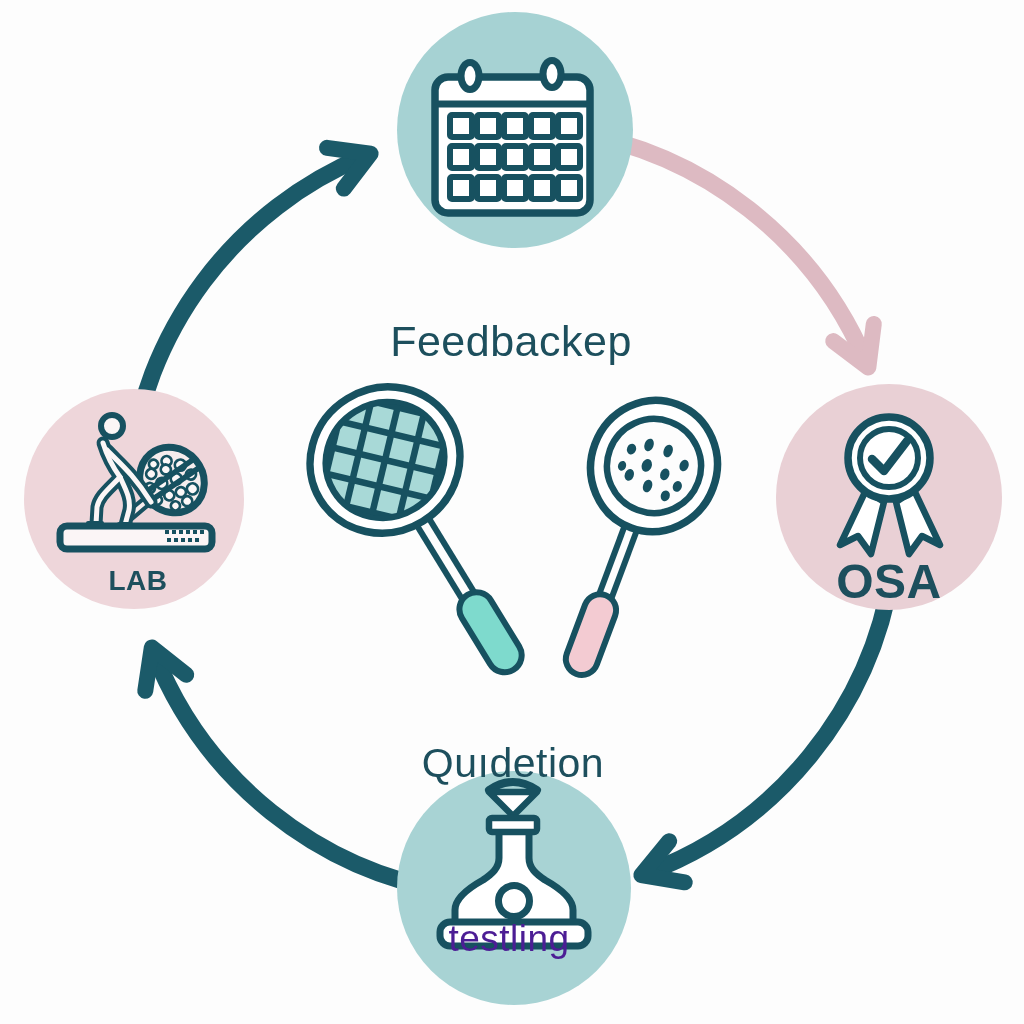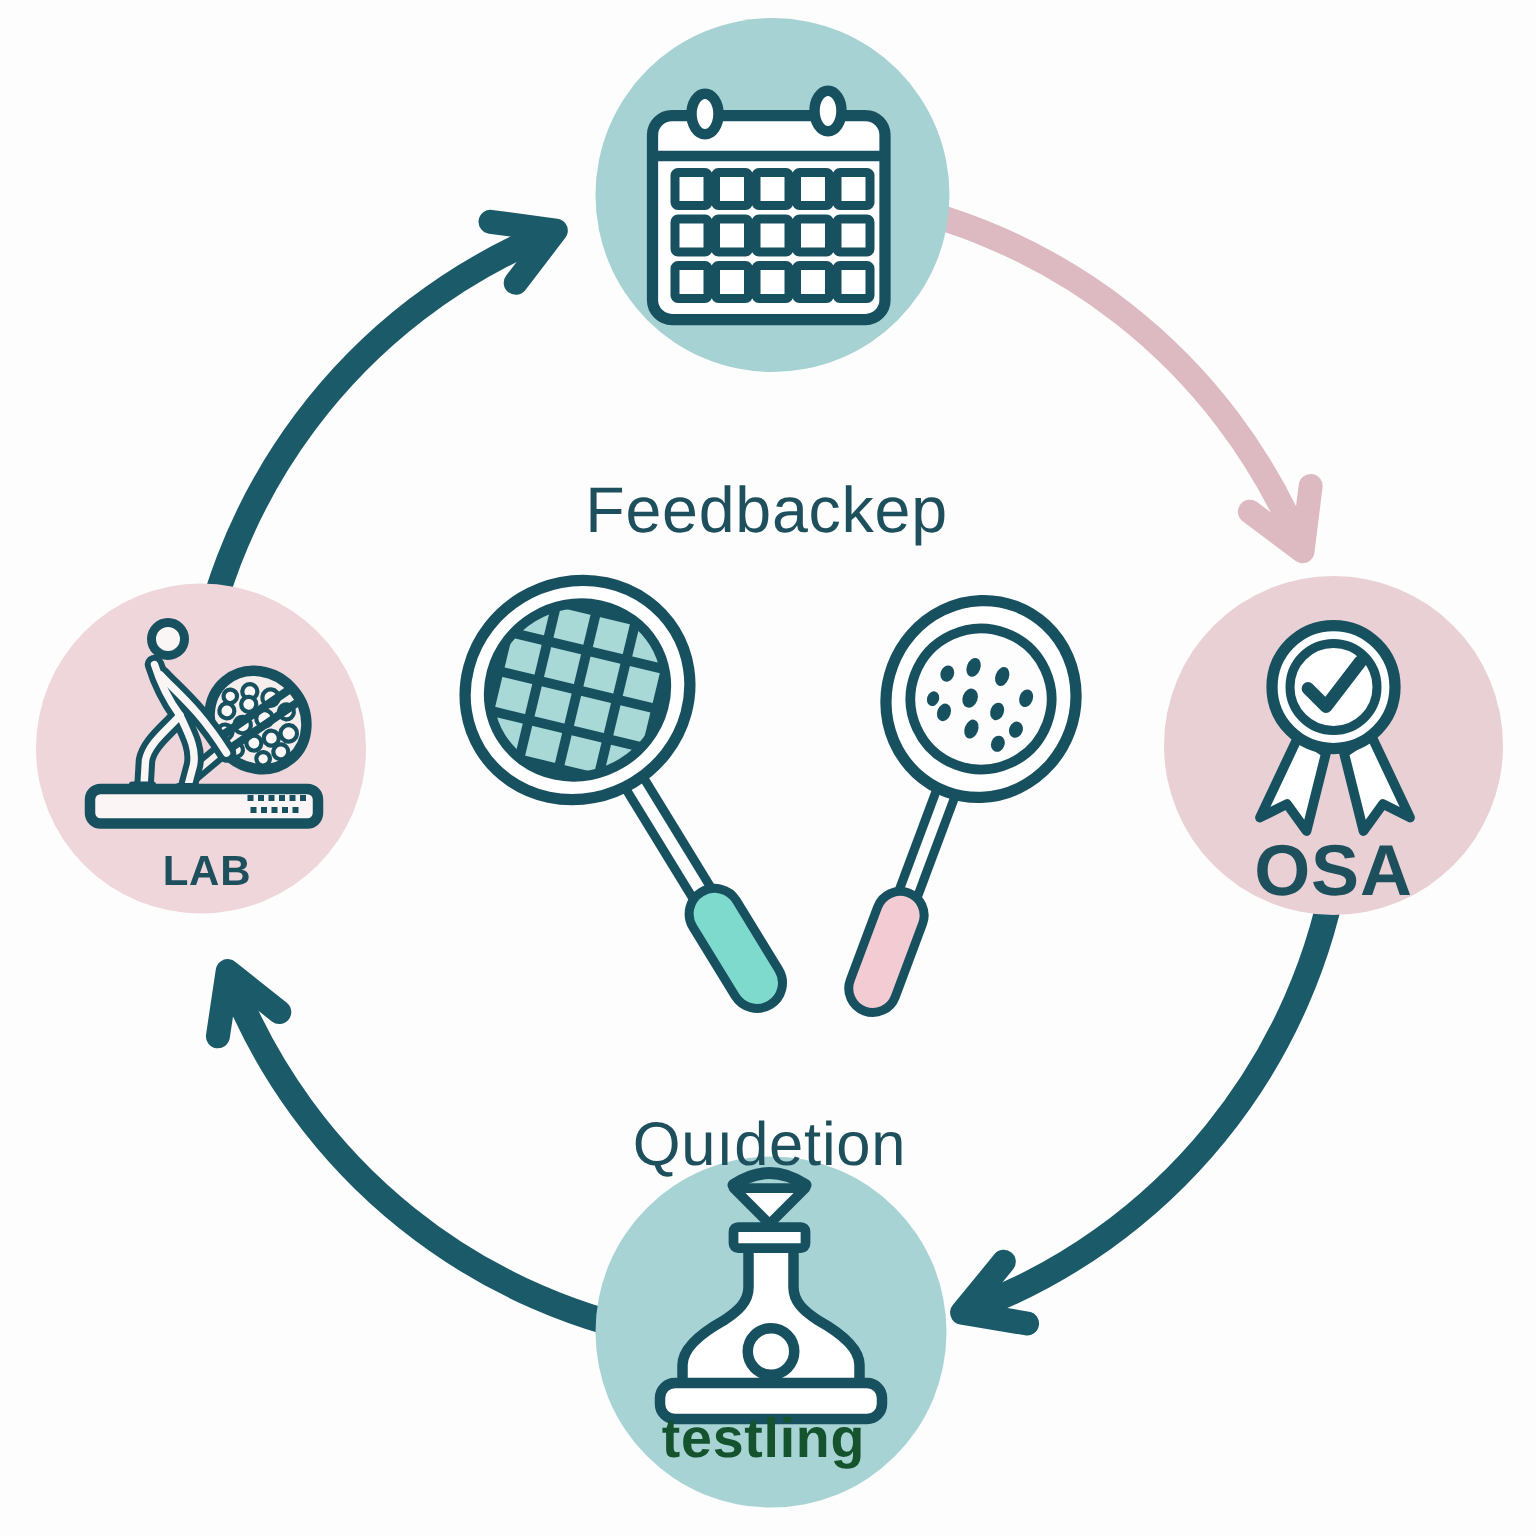--- a/index.html
+++ b/index.html
@@ -16,21 +16,21 @@
     transform:translate(-50%,-50%);
     white-space:nowrap;
     color:#1d4f5d;
     letter-spacing:.5px;
     user-select:none;
   }
   .lbl-center-top{left:511px;top:341px;font-size:43px;font-weight:500;}
   .lbl-center-bottom{left:513px;top:723px;font-size:41px;font-weight:500;margin-top:40px;}
   .lbl-lab{left:138px;top:581px;font-size:28px;font-weight:600;}
   .lbl-osa{left:889px;top:581px;font-size:48px;font-weight:600;}
-  .lbl-testing{left:509px;top:959px;font-size:37px;font-weight:700;color:#14532d;}
+  .lbl-testing{left:509px;top:939px;font-size:37px;font-weight:400;color:#4c1d95;}
 </style>
 </head>
 <body>
 
 <div class="stage">
 
 <svg width="1024" height="1024" viewBox="0 0 1024 1024">
   <defs>
     <marker id="headTeal" markerUnits="userSpaceOnUse" markerWidth="70" markerHeight="70" viewBox="0 0 70 70" refX="46" refY="35" orient="auto">
       <path d="M14,13 L52,35 L14,57" fill="none" stroke="#1b5a69" stroke-width="16" stroke-linecap="round" stroke-linejoin="round"></path>

